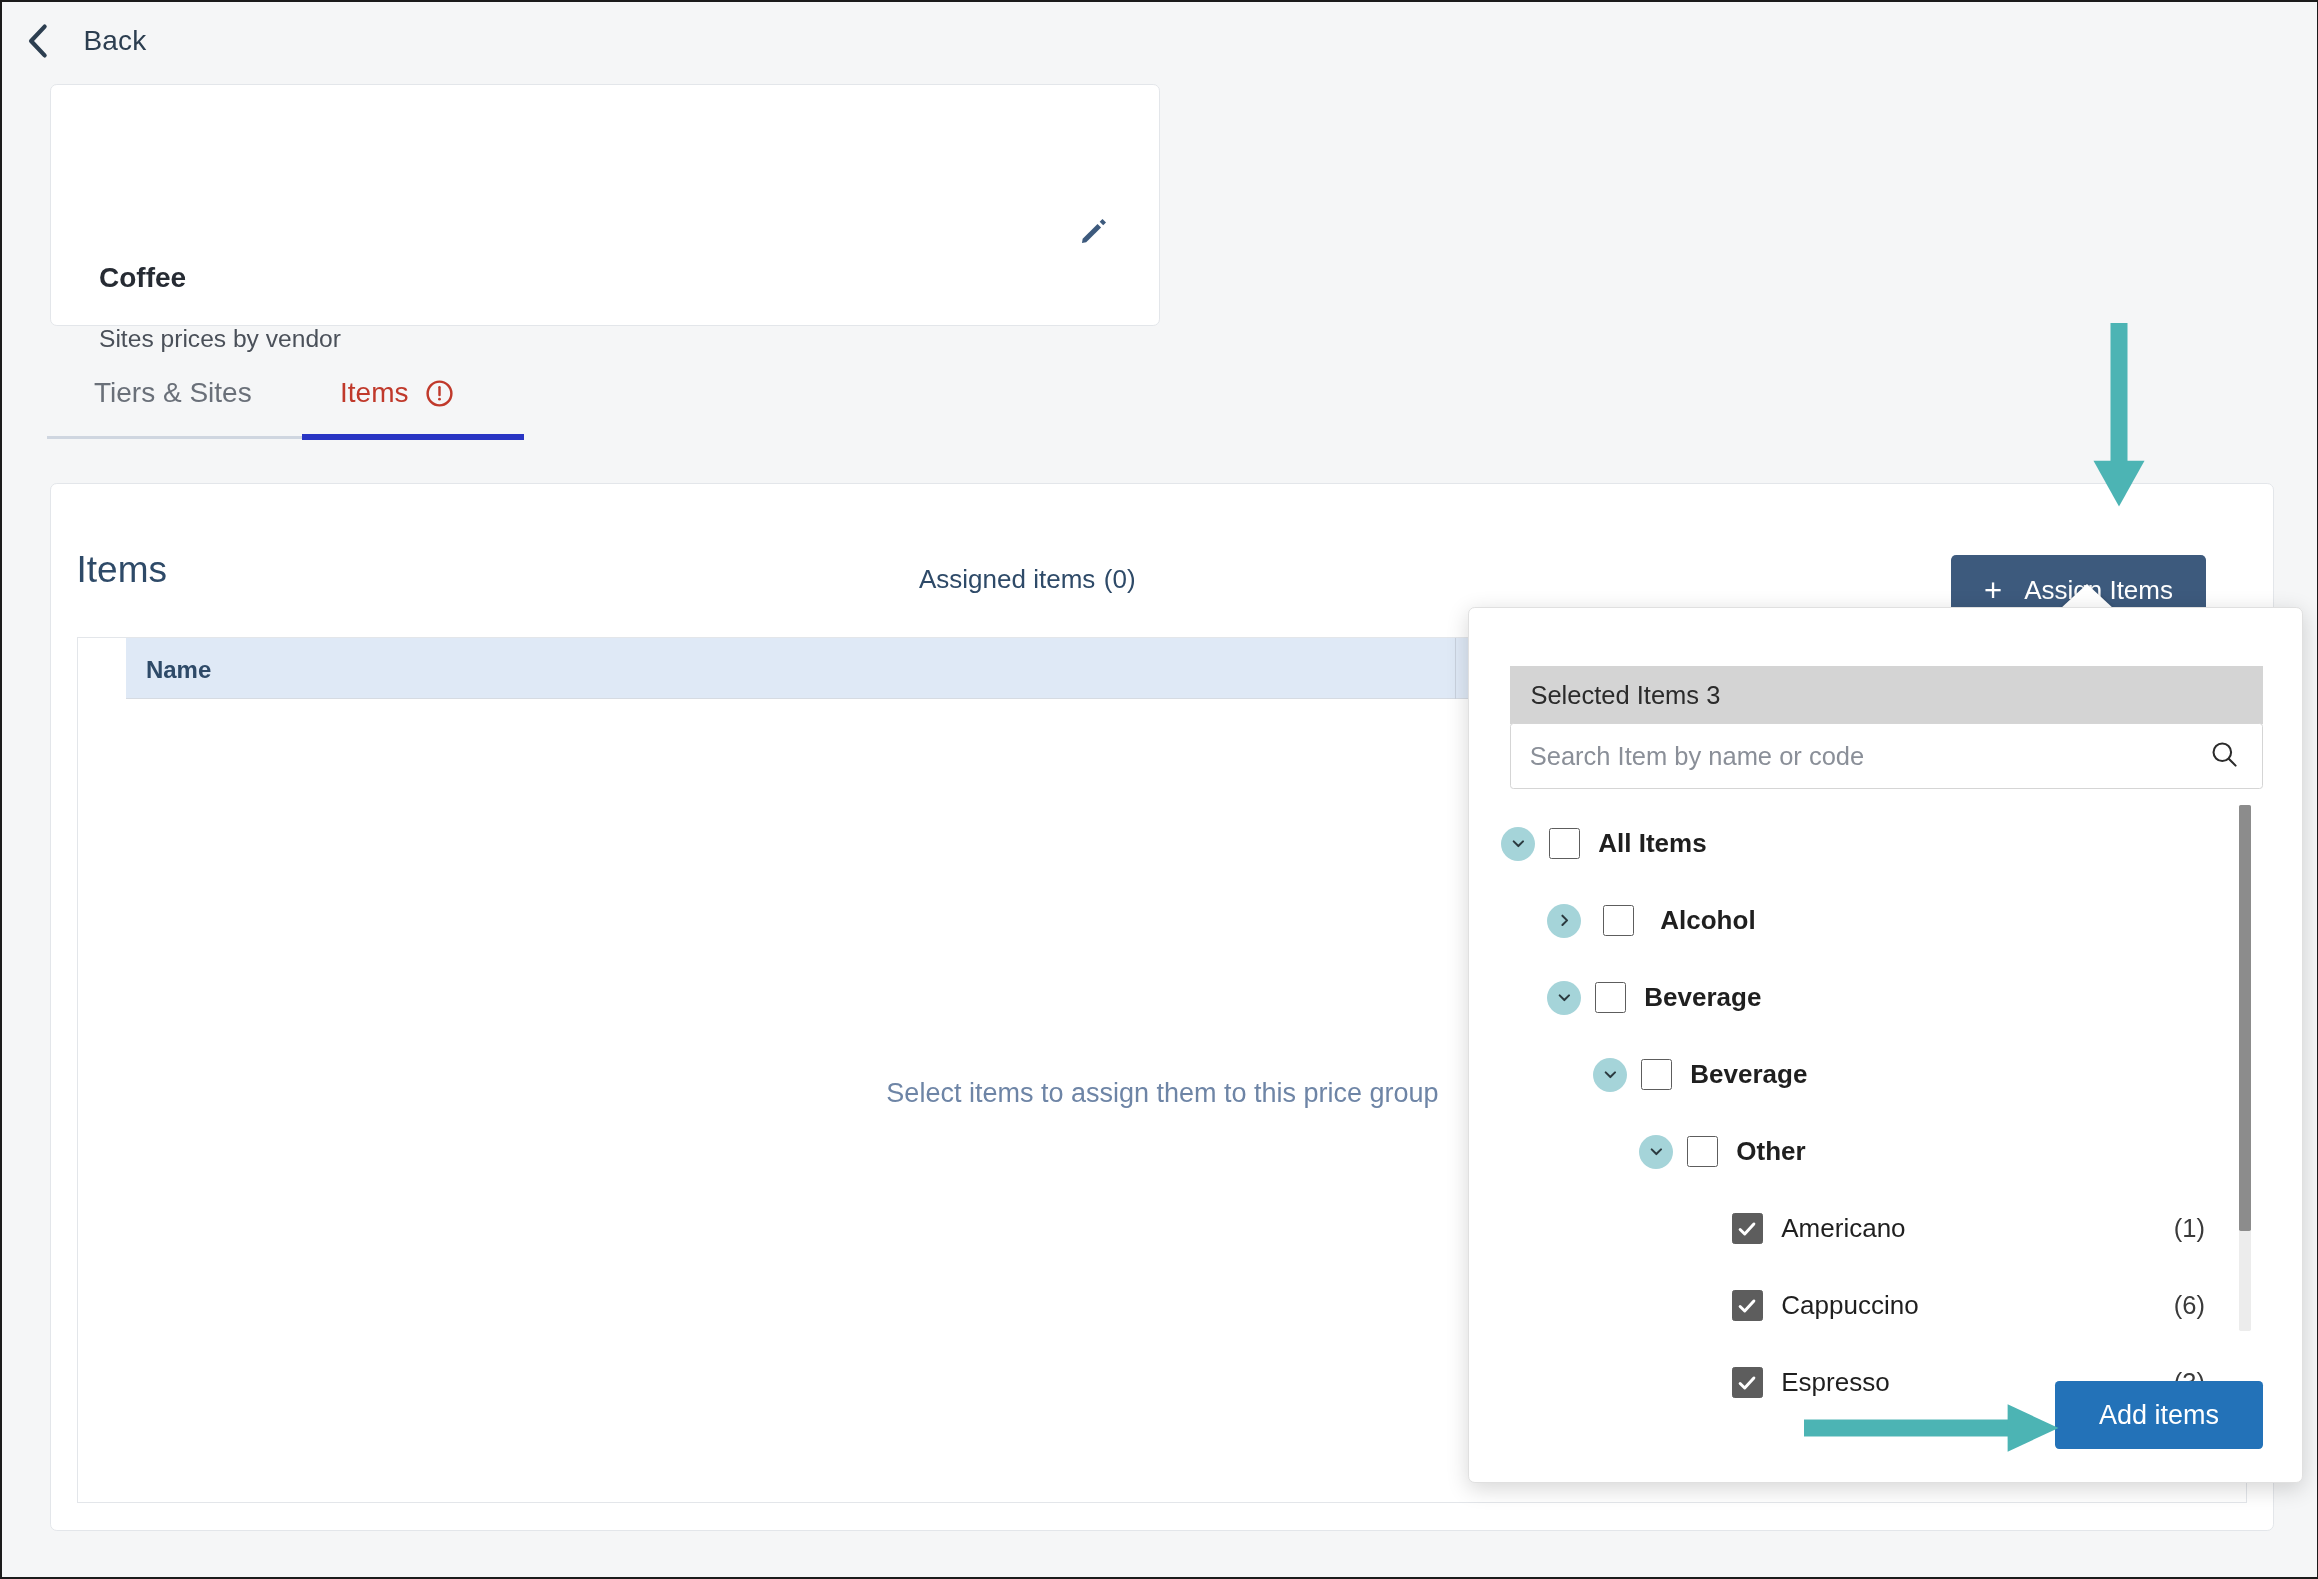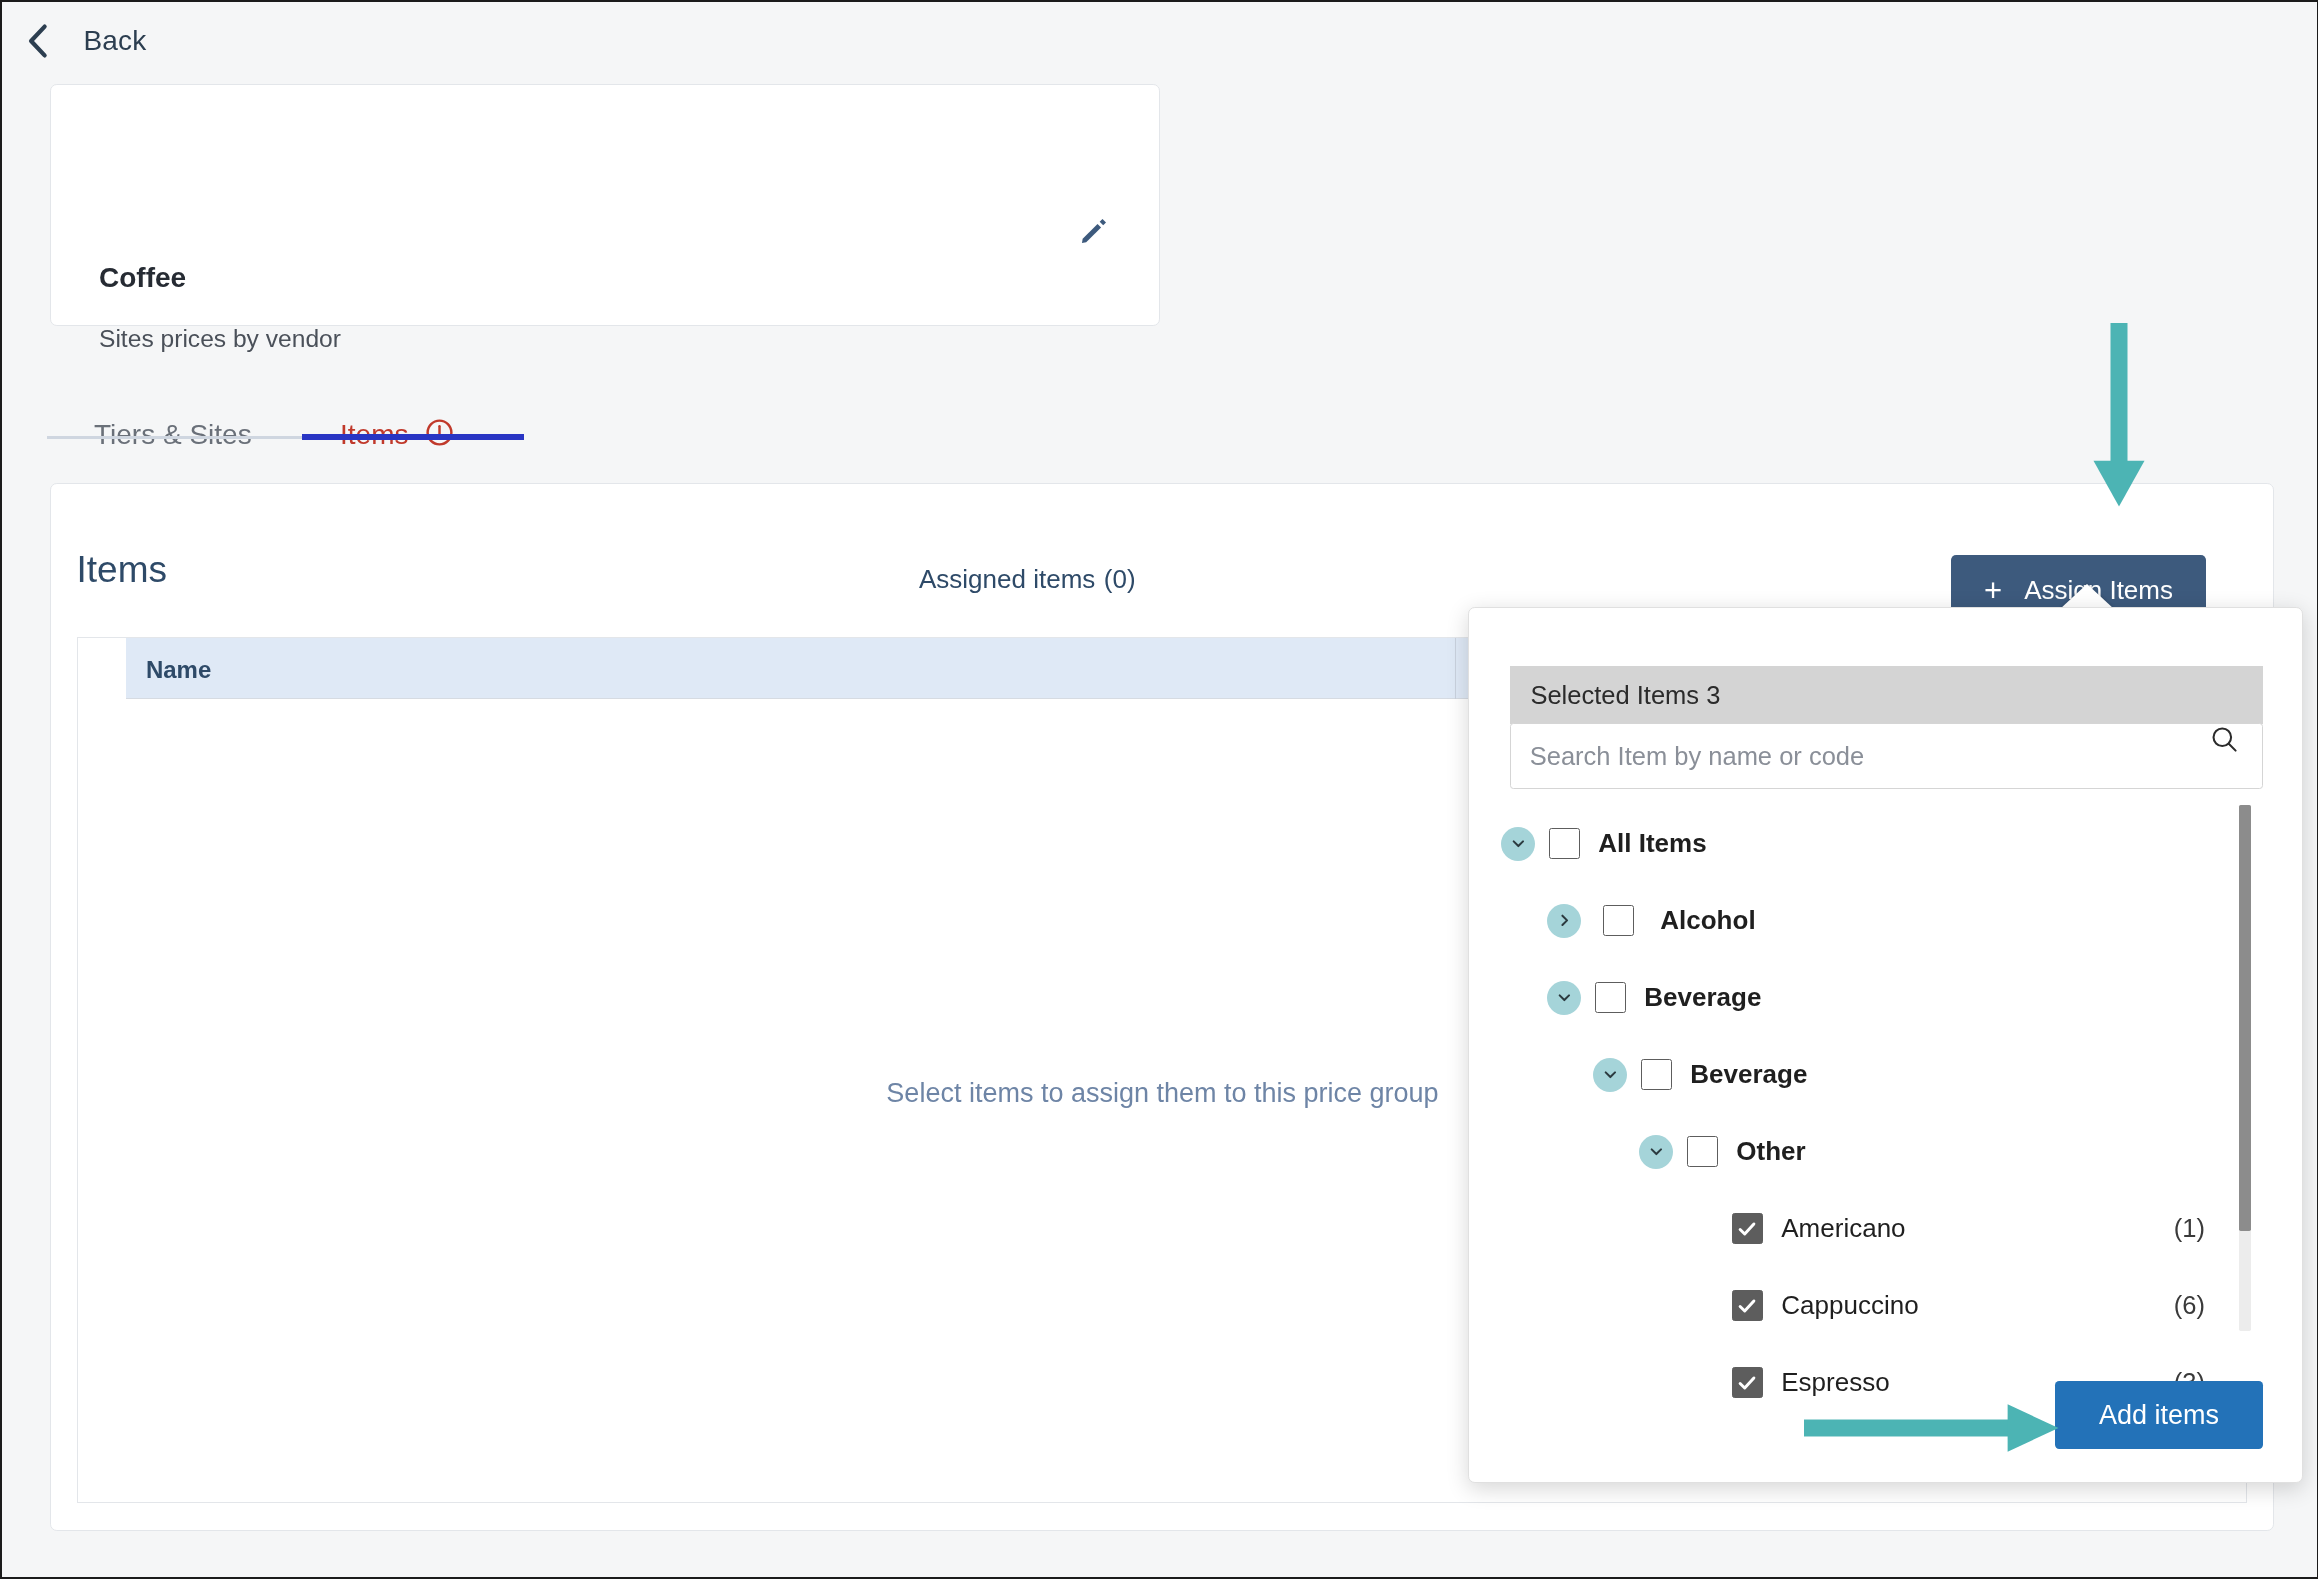--- a/index.html
+++ b/index.html
@@ -52,22 +52,22 @@
     position: absolute; left: 48px; top: 240px;
     font-size: 24.6px; color: #4a5059;
   }
 
   
   .tabs {
     position: absolute; left: 45px; top: 361px;
     width: 477px; height: 80px;
   }
   .tab {
-    position: absolute; top: 8px; height: 80px;
-    display: flex; align-items: flex-end; gap: 15.3px;
+    position: absolute; top: 0; height: 80px;
+    display: flex; align-items: flex-start; gap: 15.3px;
     padding-top: 13.6px;
     cursor: pointer;
   }
   .tab-tiers { left: 47px; }
   .tab-items { left: 293px; }
   .tab-label { font-size: 28px; color: #6a7079; }
   .tab-items .tab-label { color: #c0392b; }
   .tab-warn { margin-top: 1.7px; }
   .tab-underline-grey {
     position: absolute; left: 0; top: 73px; width: 255px; height: 2.5px;
@@ -176,21 +176,21 @@
   }
   .pop-header span {
     margin-left: 20.4px; font-size: 25.5px; color: #2b2b2b;
   }
   .pop-search {
     position: absolute; left: 41px; top: 115px;
     width: 753px; height: 66px;
     background: #ffffff;
     border: 0.8px solid #d5d5d5;
     border-radius: 3.4px;
-    display: flex; justify-content: space-between;
+    display: flex; align-items: center; justify-content: space-between;
   }
   .pop-search input {
     border: none; outline: none; background: transparent;
     margin-left: 18.7px; font-size: 25.5px; color: #3a4049;
     font-family: "Liberation Sans", sans-serif; width: 594px;
   }
   .pop-search input::placeholder { color: #8a8f98; }
   .pop-search .mag { margin-right: 22px; }
 
   

